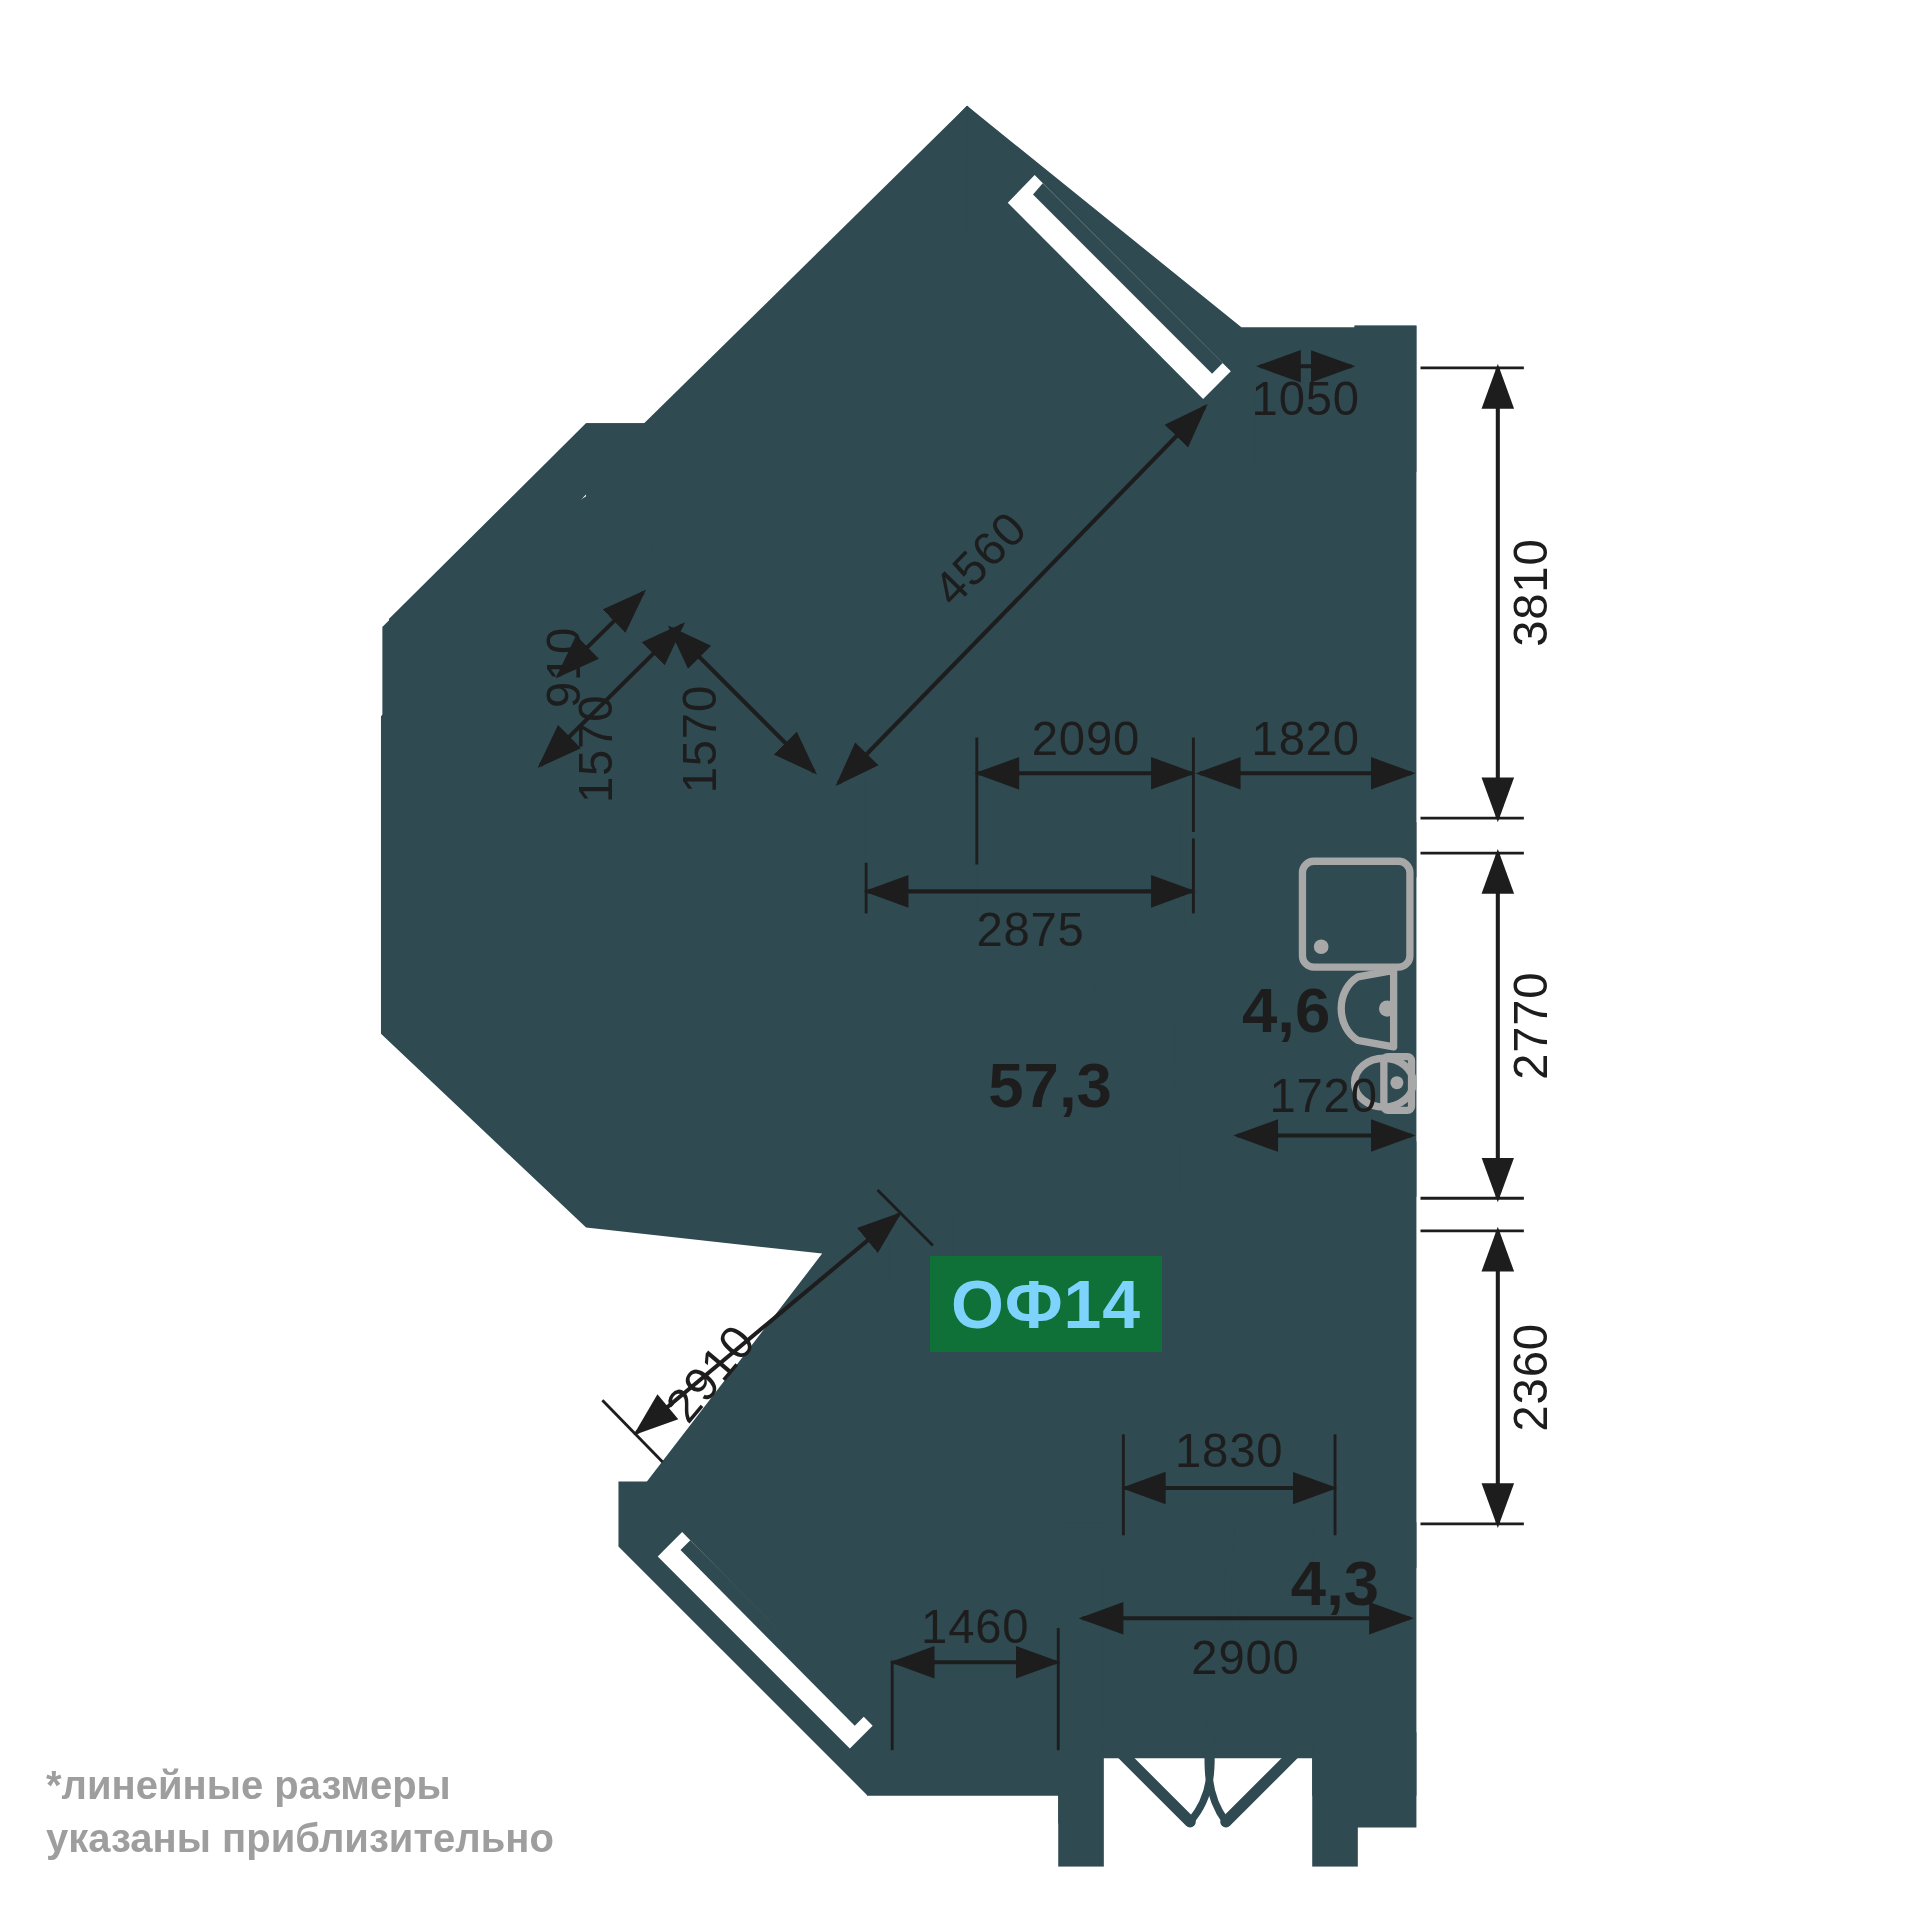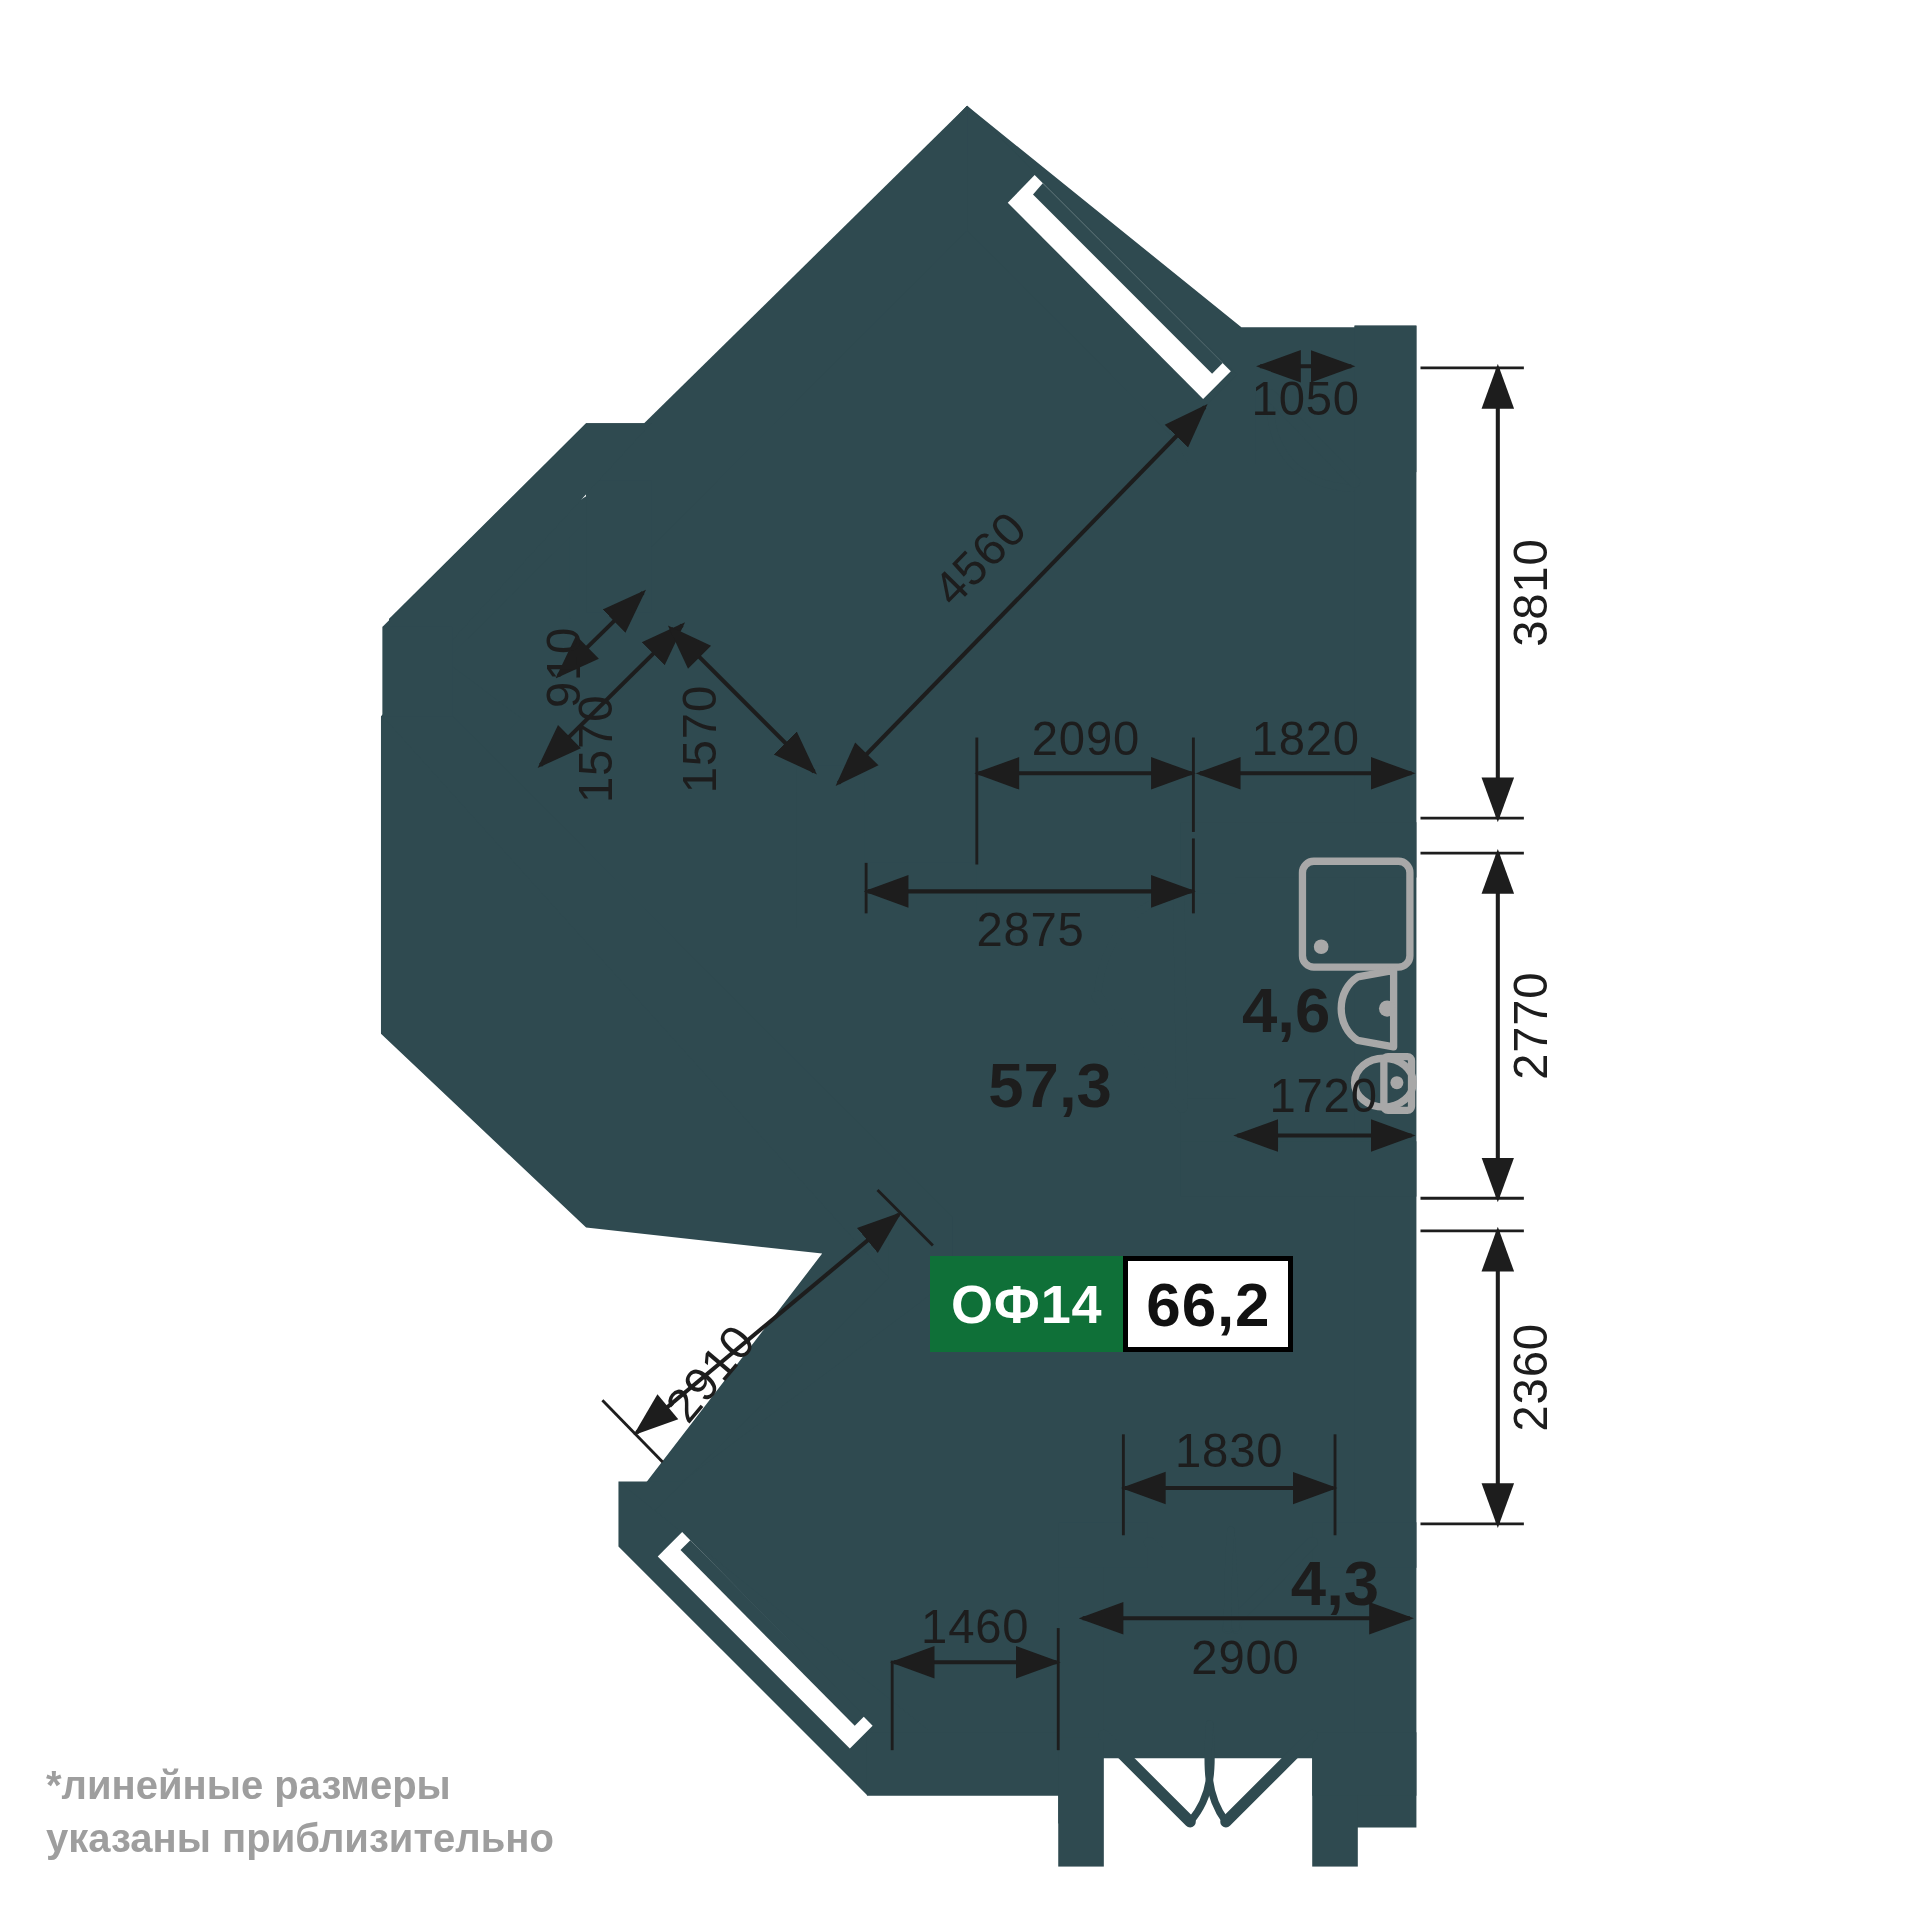--- a/index.html
+++ b/index.html
@@ -63,23 +63,23 @@
     stroke-linecap: round;
   }
   .badge-wrap {
     position: absolute;
     display: flex;
     align-items: stretch;
     height: 96px;
   }
   .badge-code {
     background: #0F7038;
-    color: #ffffff;
-    font-family: "Liberation Sans", sans-serif;
-    font-size: 54px;
+    color: #7dd3fc;
+    font-family: "Liberation Sans", sans-serif;
+    font-size: 68px;
     font-weight: bold;
     display: flex;
     align-items: center;
     justify-content: center;
     padding: 0 21px;
     letter-spacing: 0.8px;
   }
   .badge-area {
     background: #ffffff;
     color: #111111;
@@ -350,20 +350,19 @@
       <text class="dim-text" x="1530" y="2056" text-anchor="middle">2900</text>
     </g>
 
     <text class="area-text" x="1290" y="1360" text-anchor="middle">57,3</text>
     <text class="area-text" x="1580" y="1268" text-anchor="middle">4,6</text>
     <text class="area-text" x="1640" y="1972" text-anchor="middle">4,3</text>
   </svg>
 
   <div class="badge-wrap" style="left:930px; top:1256px;">
     <div class="badge-code">ОФ14</div>
-    <div class="badge-area">66,2</div>
   </div>
 
   <div class="footnote">*линейные размеры
   указаны приблизительно</div>
 
 </div>
 
 
 </body></html>

